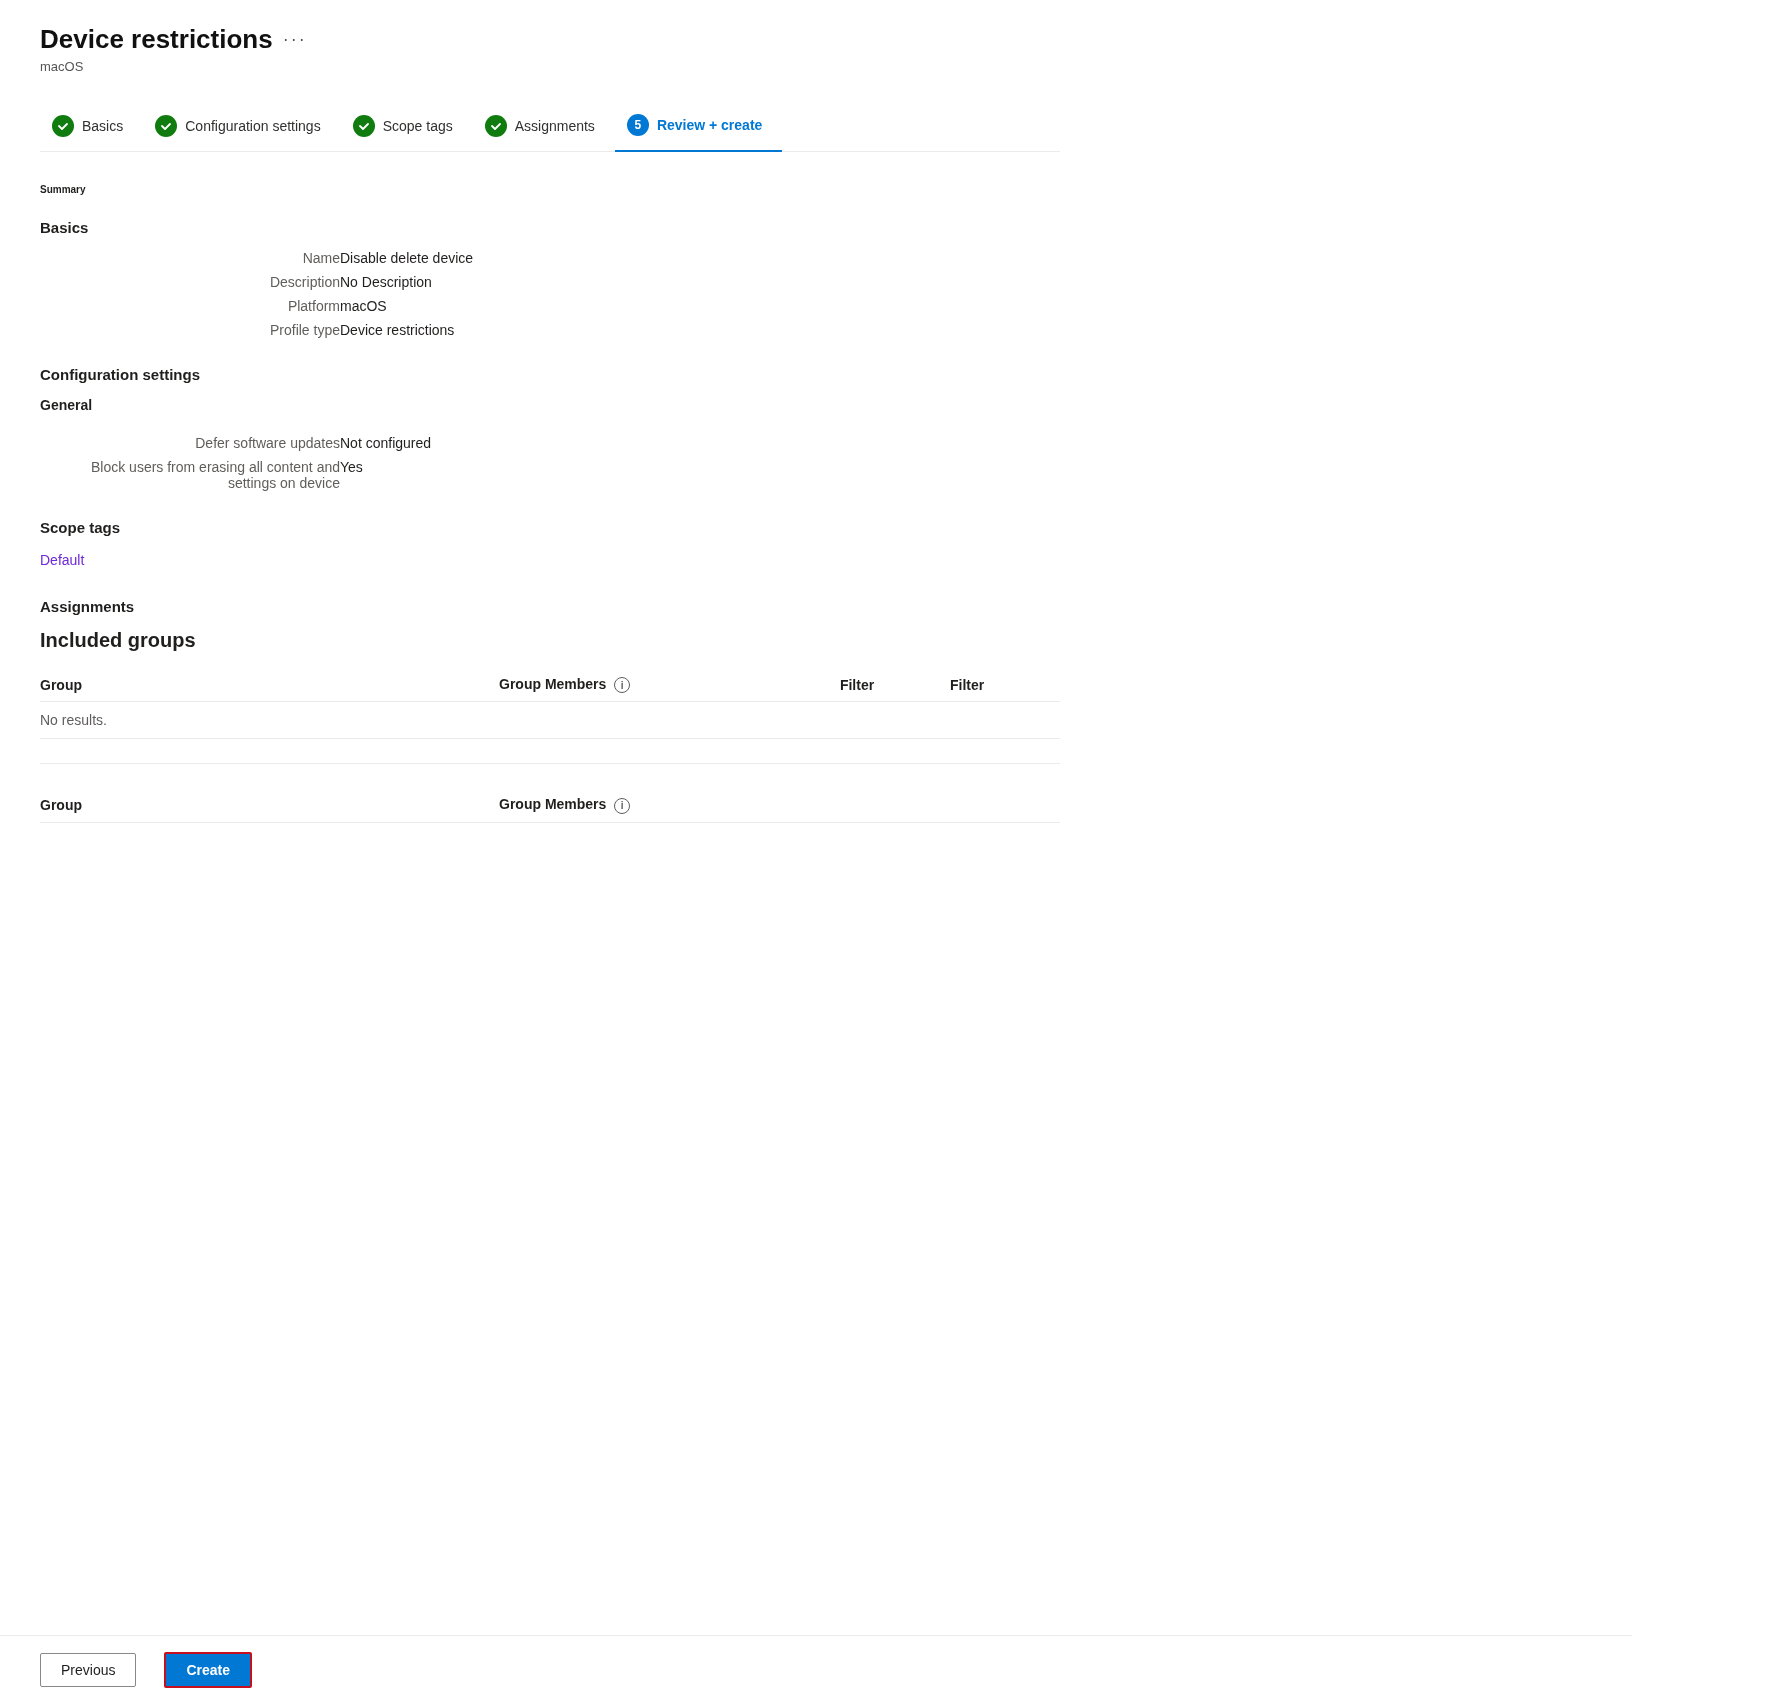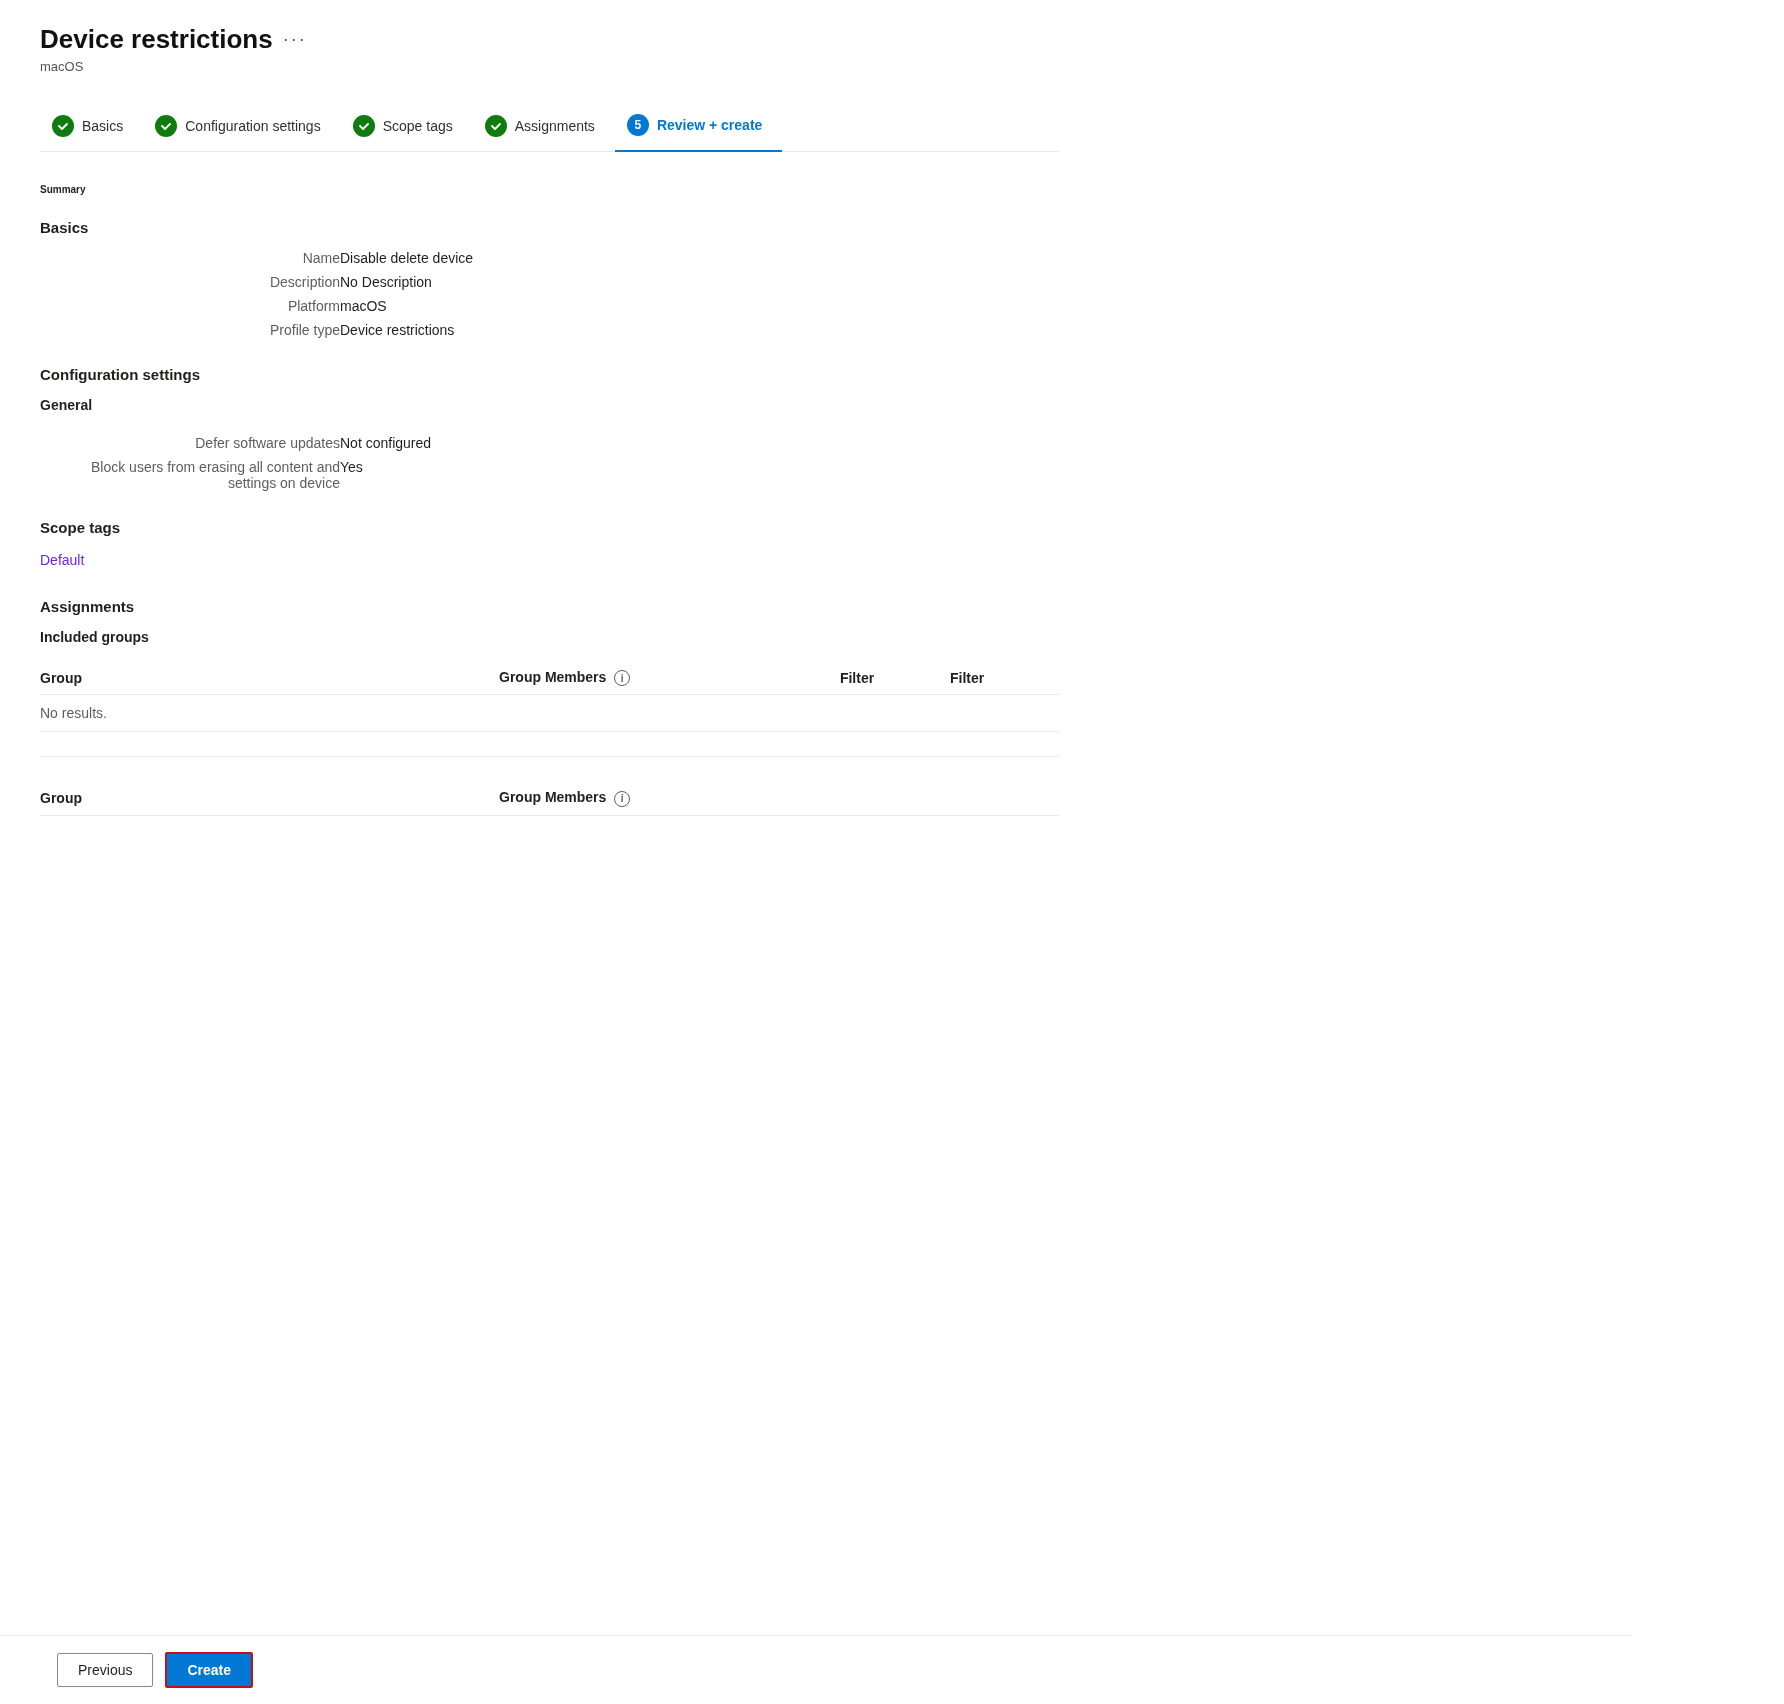--- a/index.html
+++ b/index.html
@@ -194,23 +194,23 @@
     }
 
     
     .footer {
       position: fixed;
       bottom: 0;
       left: 0;
       width: 1632px;
       background: #fff;
       border-top: 1px solid #edebe9;
-      padding: 16px 57px;
-      display: flex;
-      gap: 12px;
+      padding: 16px 40px;
+      display: flex;
+      gap: 28px;
       align-items: center;
       z-index: 100;
     }
 
     .btn-previous {
       padding: 8px 20px;
       font-size: 14px;
       border: 1px solid #8a8886;
       background: #fff;
       color: #201f1e;
@@ -325,21 +325,21 @@
 
   <div class="sub-section">
     <div class="sub-section-title">Scope tags</div>
     <div class="scope-tag-value">Default</div>
   </div>
 
   <div class="sub-section">
     <div class="sub-section-title">Assignments</div>
 
     <div>
-      <div style="font-size:14px; font-weight:600; ">Included groups</div>
+      <div style="font-size:20px; font-weight:600; ">Included groups</div>
       <table class="assignments-table">
         <thead>
           <tr>
             <th>
               <span>Group</span>
             </th>
             <th>
               <span>Group Members</span>
               <span class="info-icon">i</span>
             </th>

